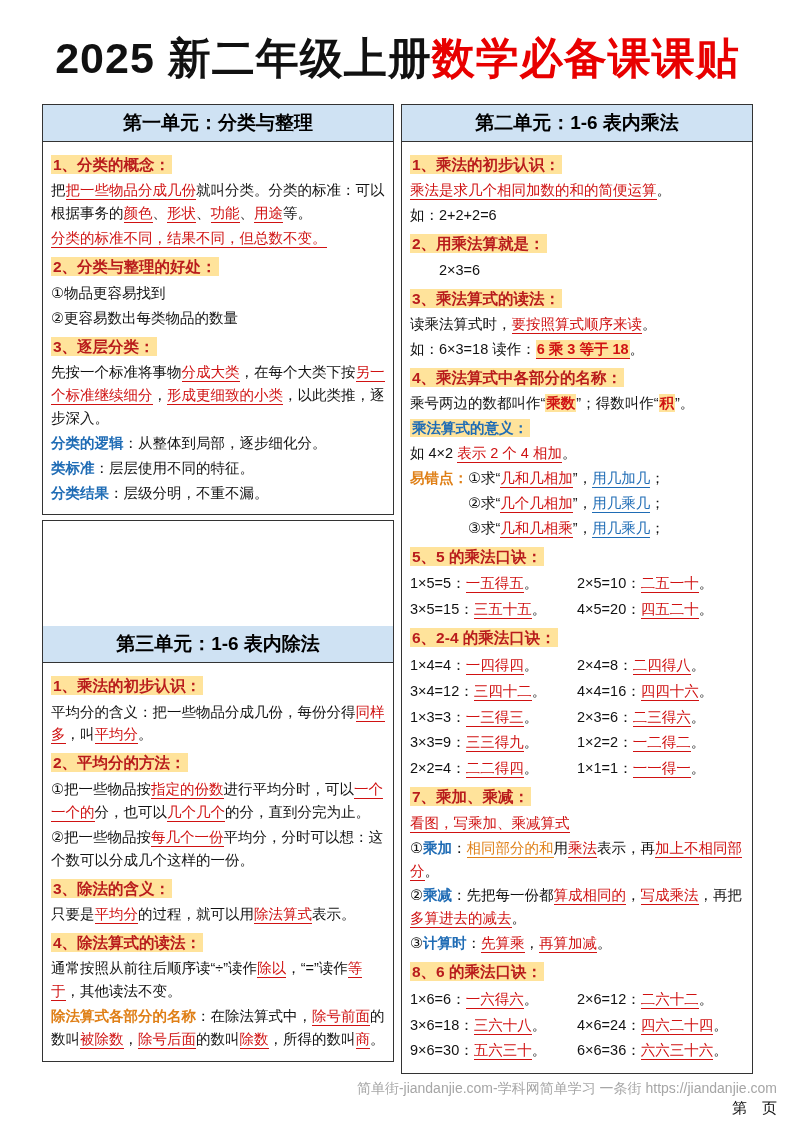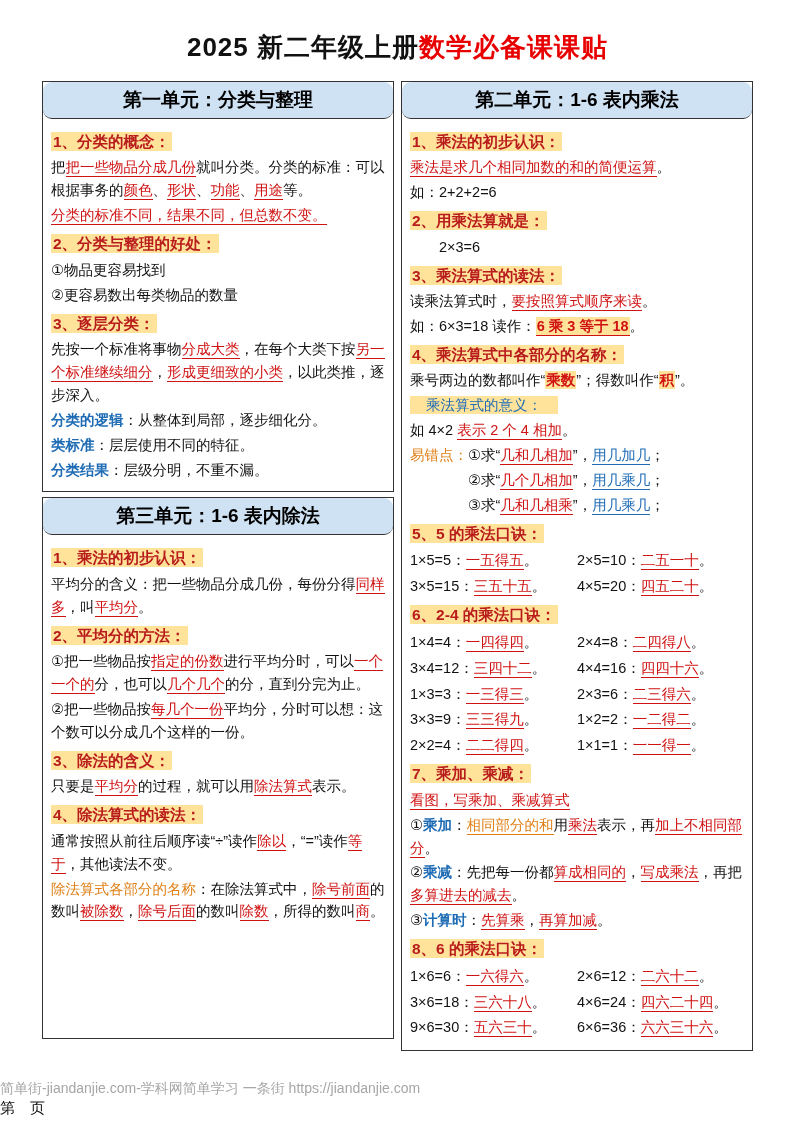--- a/index.html
+++ b/index.html
@@ -11,50 +11,50 @@
     --title_red:#e80000;
   }
   *{box-sizing:border-box;}
   html,body{margin:0;padding:0;background:#ffffff;}
   .page{
     width:793px;height:1122px;position:relative;background:#fff;
     font-family:"Liberation Sans","DejaVu Sans",sans-serif;
     padding:26px 40px 6px 42px;overflow:hidden;color:#111;
   }
   .title{
-    text-align:center;font-size:26px;font-weight:bold;
+    text-align:center;font-size:43px;font-weight:bold;
     margin:4px 0 16px 0;letter-spacing:1px;white-space:nowrap;
   }
   .title .t-red{color:var(--title_red);}
   .columns{display:flex;gap:7px;align-items:stretch;height:958px;}
   .col{flex:1;display:flex;flex-direction:column;gap:5px;min-width:0;}
   .unit{border:1.5px solid #333;background:#fff;display:flex;flex-direction:column;}
-  .unit.grow{flex:1 1 auto;}
+  .unit.grow{flex:1 1 auto;justify-content:flex-end;}
   .unit-header{
     background:var(--header_bg);text-align:center;font-weight:bold;
-    font-size:19px;padding:5px 4px;border-bottom:1.5px solid #333;color:#000;border-radius:9px;
+    font-size:19px;padding:5px 4px;border-bottom:1.5px solid #333;color:#000;
   }
   .unit-body{padding:6px 8px 8px 8px;font-size:14.5px;line-height:1.58;}
   .block{margin:2px 0;}
   .block.head{margin-top:5px;font-size:15.5px;}
   .block.ind1{padding-left:2em;}
   .block.ind2{padding-left:4em;}
   .grid-row{display:grid;grid-template-columns:1fr 1fr;margin:3px 0;}
   .grid-cell{white-space:nowrap;}
   .seg{color:inherit;}
   .seg.hl{background:var(--highlight);font-weight:bold;color:#b91c1c;padding:1px 2px;}
   .seg.ru{color:var(--red);border-bottom:1.5px solid var(--red);padding-bottom:1px;}
   .seg.rh{color:var(--red);background:var(--highlight);font-weight:bold;padding:1px 1px;}
   .seg.ruh{color:var(--red);background:var(--highlight);font-weight:bold;border-bottom:1.5px solid var(--red);padding:1px 1px;}
   .seg.b{color:var(--blue);font-weight:bold;}
-  .seg.bh{color:var(--blue);background:var(--highlight);font-weight:normal;padding:1px 16px;margin-top:42px;}
+  .seg.bh{color:var(--blue);background:var(--highlight);font-weight:bold;padding:1px 2px;margin-top:42px;}
   .seg.bu{color:var(--blue);border-bottom:1.5px solid var(--blue);padding-bottom:1px;}
-  .seg.o{color:var(--orange);font-weight:normal;}
+  .seg.o{color:var(--orange);font-weight:bold;}
   .seg.ou{color:var(--orange);border-bottom:1.5px solid var(--orange);padding-bottom:1px;}
-  .footer{position:absolute;left:0;right:4px;bottom:4px;text-align:left;}
+  .footer{position:absolute;left:0;right:16px;bottom:4px;text-align:right;}
   .footer-site{color:#a6a6a6;font-size:14px;}
   .footer-page{color:#111;font-size:15px;margin-top:1px;}
 </style>
 </head>
 <body>
 
 <div class="page">
   <h1 class="title"><span>2025 新二年级上册</span><span class="t-red">数学必备课课贴</span></h1>
 
   <div class="columns">

